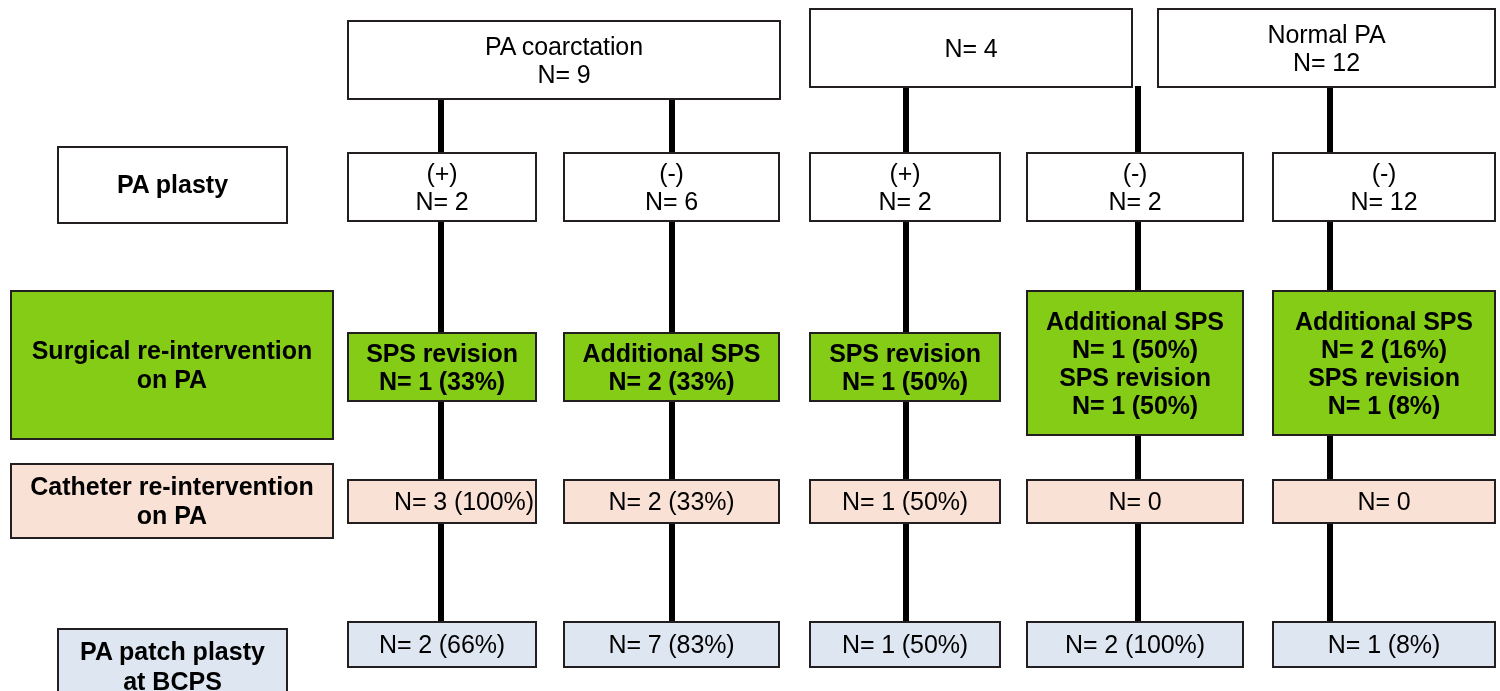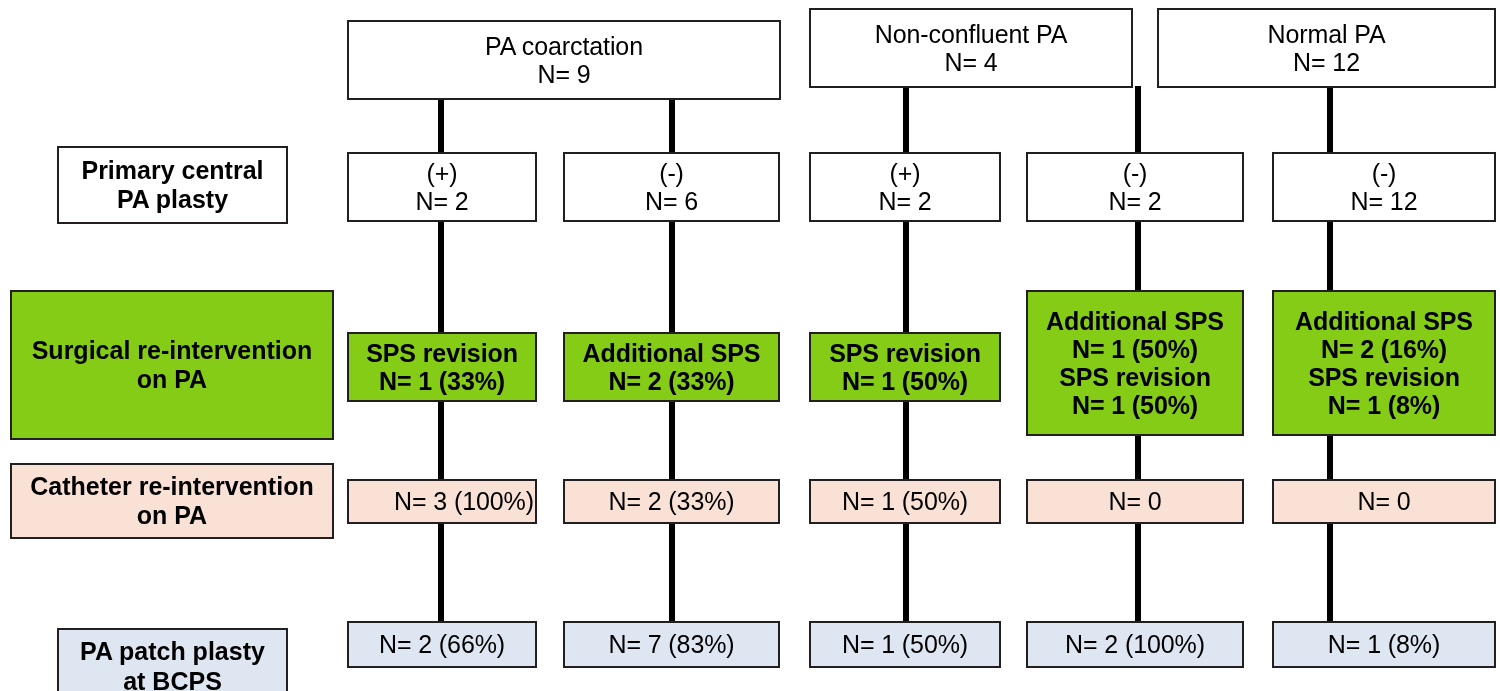--- a/index.html
+++ b/index.html
@@ -91,31 +91,29 @@
   <div class="connector" style="left:903px; top:518px; height:110px;"></div>
   <div class="connector" style="left:1135px;top:518px; height:110px;"></div>
   <div class="connector" style="left:1327px;top:518px; height:110px;"></div>
 
   <div class="node fill-white" style="left:347px; top:20px; width:434px; height:80px;">
     <span class="ln">PA coarctation</span>
     <span class="ln">N= 9</span>
   </div>
 
   <div class="node fill-white" style="left:809px; top:8px; width:324px; height:80px;">
-    <span class="ln">Non-confluent PA</span>
     <span class="ln">N= 4</span>
   </div>
 
   <div class="node fill-white" style="left:1157px; top:8px; width:339px; height:80px;">
     <span class="ln">Normal PA</span>
     <span class="ln">N= 12</span>
   </div>
 
   <div class="rowlabel fill-white" style="left:57px; top:146px; width:231px; height:78px;">
-    <span class="ln">Primary central</span>
     <span class="ln">PA plasty</span>
   </div>
 
   <div class="rowlabel fill-yellow" style="left:10px; top:290px; width:324px; height:150px;">
     <span class="ln">Surgical re-intervention</span>
     <span class="ln">on PA</span>
   </div>
 
   <div class="rowlabel fill-pink" style="left:10px; top:463px; width:324px; height:76px;">
     <span class="ln">Catheter re-intervention</span>

